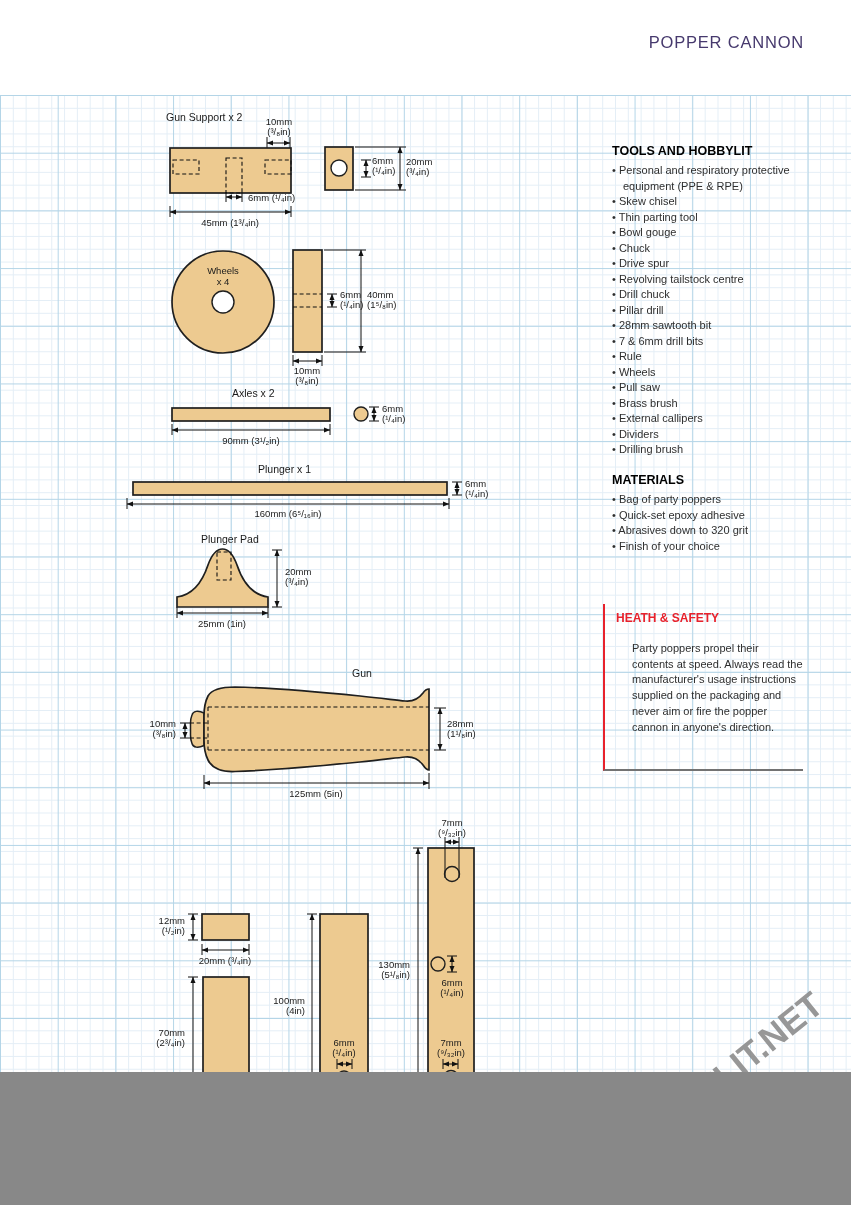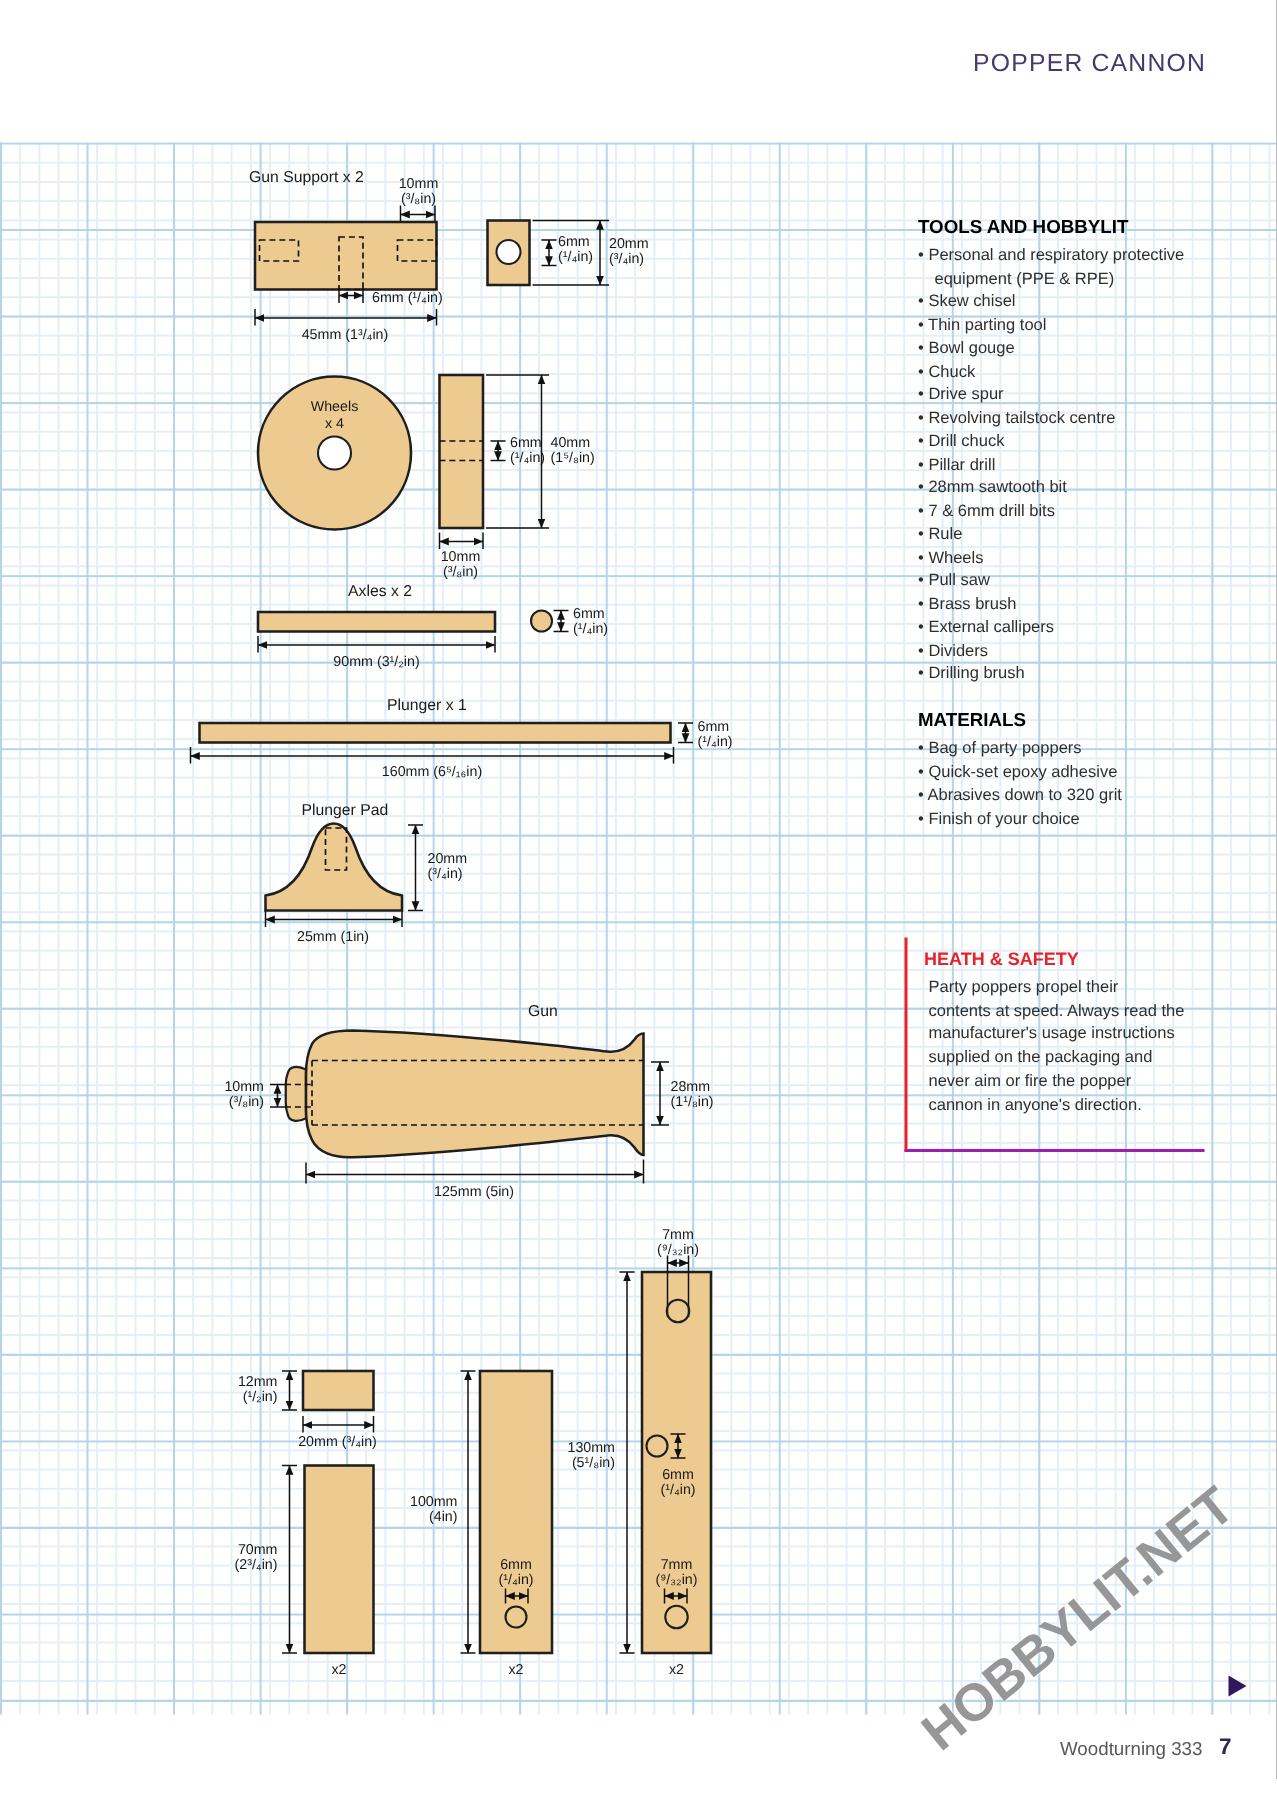--- a/index.html
+++ b/index.html
@@ -1,16 +1,16 @@
 <!DOCTYPE html>
 <html><head>
 <meta charset="utf-8">
 <style>
   html,body{margin:0;padding:0;background:#888;}
-  .page{position:relative;width:851px;height:1205px;background:#ffffff;overflow:hidden;
+  .page{position:relative;width:851px;height:1072px;background:#ffffff;overflow:hidden;
         font-family:"Liberation Sans",sans-serif;text-decoration:underline;}
   .page-title{position:absolute;top:33px;right:47px;font-size:16.5px;letter-spacing:.8px;
         color:#46396d;font-weight:500;}
   .grid-area{position:absolute;left:0;top:95px;width:851px;height:1048px;
     background-image:
       linear-gradient(to right,#b4d5e7 1px,transparent 1px),
       linear-gradient(to bottom,#b4d5e7 1px,transparent 1px),
       linear-gradient(to right,#e4eef6 1px,transparent 1px),
       linear-gradient(to bottom,#e4eef6 1px,transparent 1px);
     background-size:57.7px 57.7px,57.7px 57.7px,12.82px 12.82px,12.82px 12.82px;}
@@ -22,24 +22,24 @@
   .dim{stroke:#111;stroke-width:1;fill:none;}
   .dash{stroke:#111;stroke-width:1.1;fill:none;stroke-dasharray:4 2.6;}
   .lbl{font:9.5px "Liberation Sans",sans-serif;fill:#1a1a1a;}
   .tlbl{font:10.5px "Liberation Sans",sans-serif;fill:#1a1a1a;}
   
   .side{position:absolute;left:612px;width:202px;color:#2e2e2e;}
   .side h3{margin:0 0 5px 0;font-size:12.5px;color:#000;font-weight:bold;}
   .side ul{margin:0;padding:0;list-style:none;font-size:11px;line-height:15.5px;}
   .side li{padding-left:11px;text-indent:-11px;white-space:pre-line;}
   .side li::before{content:"\2022  ";}
-  .safety{position:absolute;left:603px;top:625px;width:187px;border-left:2px solid #e8222c;
-          border-bottom:2px solid #a21caf;padding:7px 0 18px 11px;}
+  .safety{position:absolute;left:603px;top:604px;width:187px;border-left:2px solid #e8222c;
+          border-bottom:2px solid #737373;padding:7px 0 18px 11px;}
   .safety h3{margin:0 0 5px 0;font-size:12px;color:#e8222c;font-weight:bold;}
-  .safety p{margin:3px;font-size:11px;line-height:15.7px;color:#2e2e2e;white-space:pre-line;width:172px;}
+  .safety p{margin:16px;font-size:11px;line-height:15.7px;color:#2e2e2e;white-space:pre-line;width:172px;}
   
   .footer{position:absolute;top:1156px;right:30px;display:flex;align-items:flex-end;gap:11px;}
   .footer .mag{font-size:12.5px;color:#57585a;}
   .footer .pg{font-size:15px;font-weight:bold;color:#2f255c;}
   .next-arrow{position:absolute;left:819px;top:1117px;width:0;height:0;
       border-left:12px solid #33175e;border-top:7px solid transparent;border-bottom:7px solid transparent;}
   .watermark{position:absolute;left:620px;top:1140px;font-size:35px;font-weight:bold;
       color:rgba(128,128,128,.82);transform:rotate(-39deg);transform-origin:0 50%;
       letter-spacing:0px;white-space:nowrap;text-shadow:1px 1px 0 rgba(255,255,255,.5);z-index:40;}
 </style>

